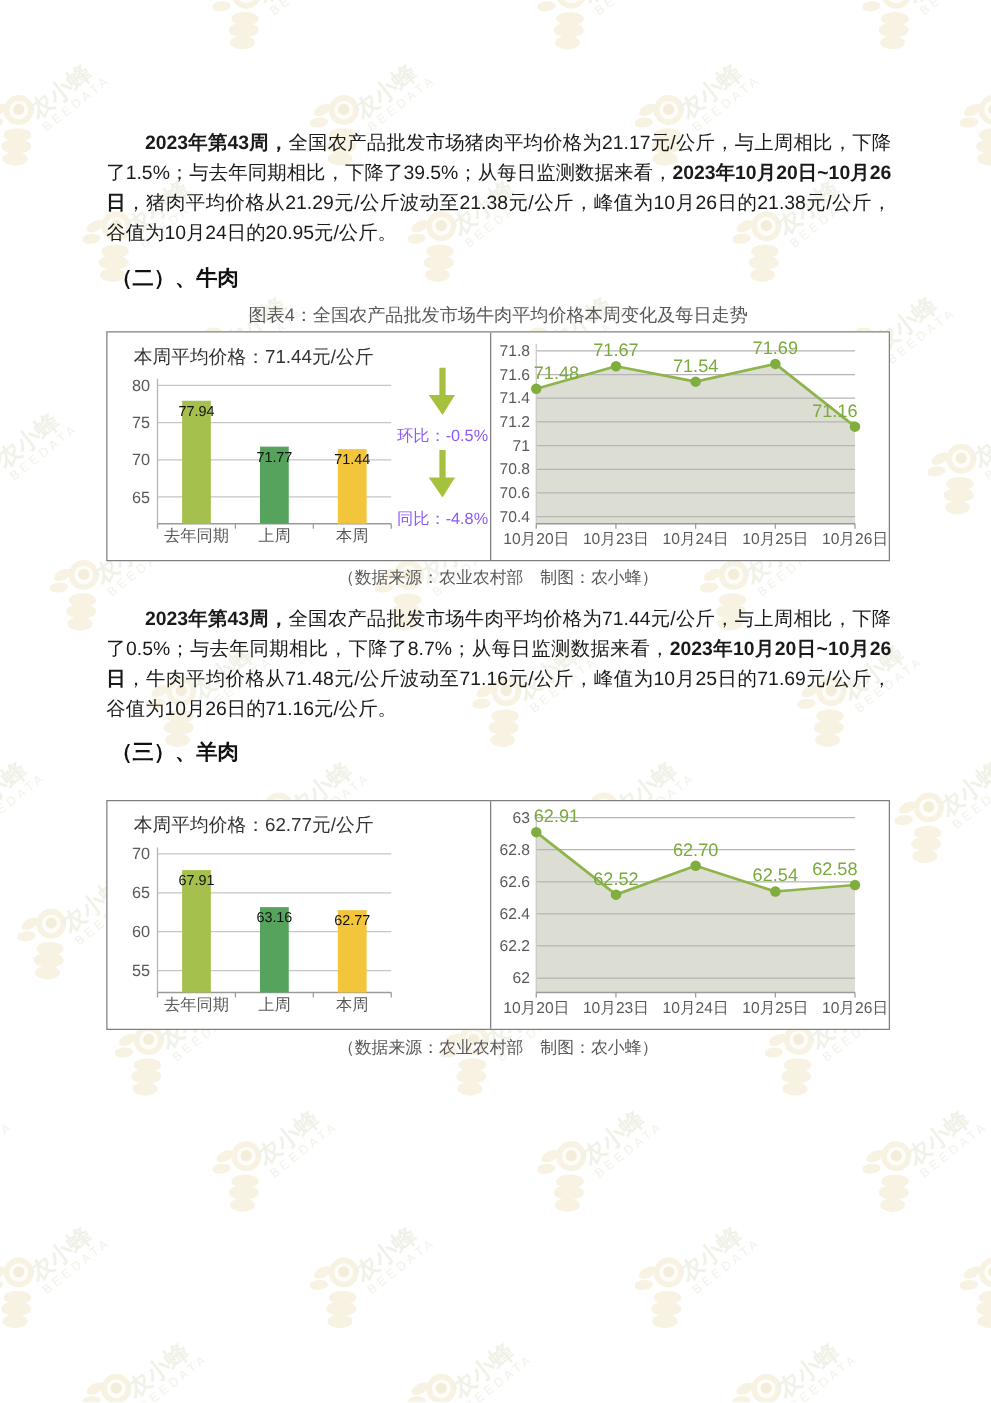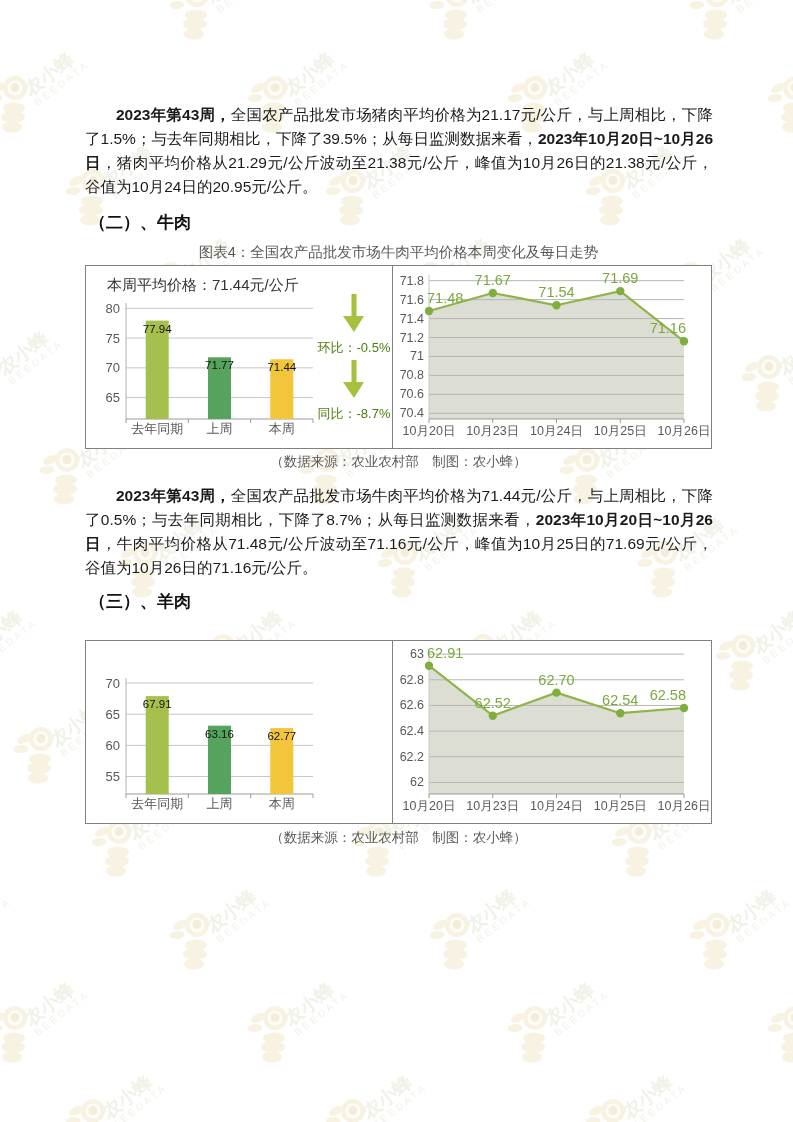--- a/index.html
+++ b/index.html
@@ -22,21 +22,21 @@
   .chart-box{position:absolute;left:85px;width:627px;height:184px;border:1.5px solid #808080;
              background:#fff;display:flex;box-sizing:border-box;}
   .cell{position:relative;height:100%;}
   .cell-bar{width:306px;text-decoration:underline;}
   .cell-line{flex:1;border-left:1.5px solid #808080;}
   .bar-title{position:absolute;left:21px;top:10px;font-size:15px;color:#333;z-index:2;}
   .chart-svg{position:absolute;inset:0;}
   .indicators{position:absolute;left:230px;top:0;width:76px;height:100%;z-index:2;}
   .indicator{position:absolute;left:0;width:76px;text-align:center;}
   .ind-1{top:28px;} .ind-2{top:94px;}
-  .ind-label{margin-top:3px;font-size:13px;color:#4d7c0f;white-space:nowrap;}
+  .ind-label{margin-top:3px;font-size:13px;color:#8b5cf6;white-space:nowrap;}
 </style>
 </head>
 <body>
 
 <div class="page">
   <div id="wm-layer">
       <div class="wm" style="left: -90px; top: -34px;">
         <div class="wm-text">
           <span class="zh">农小蜂</span>
           <span class="en">BEEDATA</span>
@@ -842,21 +842,21 @@
           <div class="indicator ind-1">
             <svg width="22" height="38" viewBox="0 0 22 38">
                 <path d="M8.5 0 h5 v22 h7.5 L11 38 0 22 h8.5 Z" fill="#a6c13e"></path>
               </svg>
             <div class="ind-label"><span>环比：</span><span>-0.5%</span></div>
           </div>
           <div class="indicator ind-2">
             <svg width="22" height="38" viewBox="0 0 22 38">
                 <path d="M8.5 0 h5 v22 h7.5 L11 38 0 22 h8.5 Z" fill="#a6c13e"></path>
               </svg>
-            <div class="ind-label"><span>同比：</span><span>-8.7%</span></div>
+            <div class="ind-label"><span>同比：</span><span>-4.8%</span></div>
           </div>
         </div>
       </div>
       <div class="cell cell-line">
         <div class="chart-svg"><svg width="318" height="181" viewBox="0 0 318 181">
               <polygon points="36,153 36.0,45.0 99.8,27.0 163.5,39.3 227.3,25.1 291.0,75.3 291,153" fill="#dcded3"></polygon>
               <line x1="36" y1="147.315789473684" x2="291" y2="147.315789473684" stroke="#b5b5b5" stroke-width="1"></line>
               <line x1="36" y1="128.36842105263239" x2="291" y2="128.36842105263239" stroke="#b5b5b5" stroke-width="1"></line>
               <line x1="36" y1="109.42105263157943" x2="291" y2="109.42105263157943" stroke="#b5b5b5" stroke-width="1"></line>
               <line x1="36" y1="90.47368421052647" x2="291" y2="90.47368421052647" stroke="#b5b5b5" stroke-width="1"></line>
@@ -899,20 +899,21 @@
       </div>
     </div>
 
     <div class="source" style="top:453px">（数据来源：农业农村部　制图：农小蜂）</div>
     <p class="para" style="top:484px"><span class="b">2023年第43周，</span><span>全国农产品批发市场牛肉平均价格为71.44元/公斤，与上周相比，下降了0.5%；与去年同期相比，下降了8.7%；从每日监测数据来看，</span><span class="b">2023年10月20日~10月26日</span><span>，牛肉平均价格从71.48元/公斤波动至71.16元/公斤，峰值为10月25日的71.69元/公斤，谷值为10月26日的71.16元/公斤。</span></p>
 
     <h2 class="heading" style="top:590px">（三）、羊肉</h2>
 
     <div class="chart-box" style="top:640px">
       <div class="cell cell-bar">
+        <div class="bar-title">本周平均价格：62.77元/公斤</div>
         <div class="chart-svg"><svg width="306" height="181" viewBox="0 0 306 181">
               <line x1="40" y1="135.54701773240194" x2="227" y2="135.54701773240194" stroke="#c6c6c6" stroke-width="1"></line>
               <line x1="40" y1="104.38097796883397" x2="227" y2="104.38097796883397" stroke="#c6c6c6" stroke-width="1"></line>
               <line x1="40" y1="73.21493820526601" x2="227" y2="73.21493820526601" stroke="#c6c6c6" stroke-width="1"></line>
               <line x1="40" y1="42.04889844169803" x2="227" y2="42.04889844169803" stroke="#c6c6c6" stroke-width="1"></line>
               <line x1="40" y1="37" x2="40" y2="153" stroke="#b3b3b3" stroke-width="1"></line>
               <line x1="40" y1="153" x2="227" y2="153" stroke="#9a9a9a" stroke-width="1.2"></line>
               <line x1="40" y1="153" x2="40" y2="157" stroke="#9a9a9a" stroke-width="1"></line>
               <line x1="102.33333333333334" y1="153" x2="102.33333333333334" y2="157" stroke="#9a9a9a" stroke-width="1"></line>
               <line x1="164.66666666666669" y1="153" x2="164.66666666666669" y2="157" stroke="#9a9a9a" stroke-width="1"></line>

